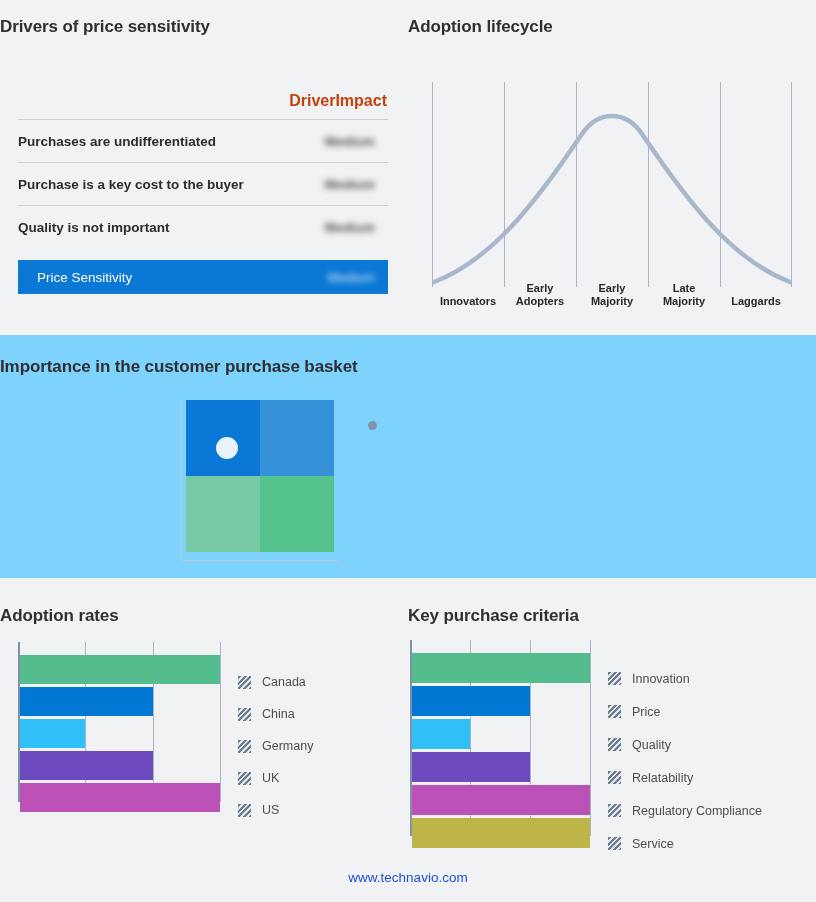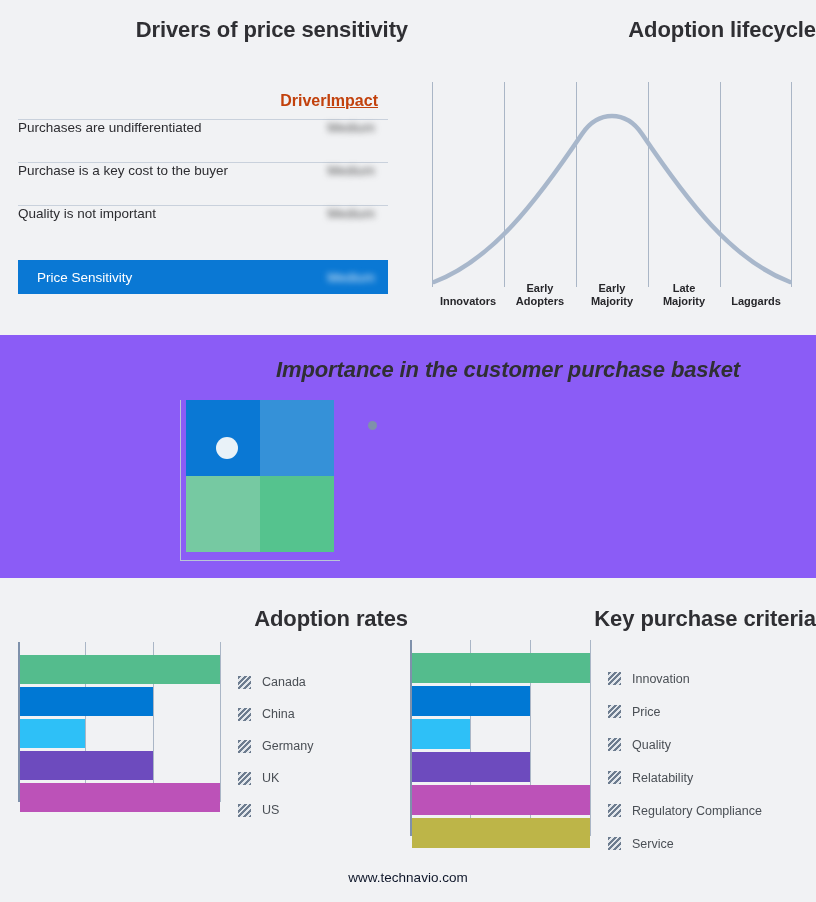--- a/index.html
+++ b/index.html
@@ -6,33 +6,33 @@
   body{
     width:816px;height:902px;
     background:#f1f2f4;
     font-family:"Liberation Sans", sans-serif;
     color:#2b2b2b;
     position:relative;
     overflow:hidden;
   }
   .panel{position:absolute;}
   .panel-title{
-    font-size:22px;font-weight:bold;color:#2f2f33;
-    text-align:right;letter-spacing:-0.1px;
+    font-size:17px;font-weight:bold;color:#2f2f33;
+    text-align:left;letter-spacing:-0.1px;
   }
 
   
   #drivers{left:0;top:0;width:408px;height:335px;background:#f1f2f4;}
   #drivers .panel-title{position:absolute;left:0;top:17px;width:408px;}
   .tbl{position:absolute;left:18px;top:92px;width:370px;}
   .tbl-head{display:flex;justify-content:flex-end;align-items:flex-end;
             padding:0 0 9px 0;font-size:16px;font-weight:bold;color:#c2410c;}
-  .tbl-head .c-impact{margin-right:10px;text-decoration:underline;}
-  .tbl-row{display:flex;justify-content:space-between;align-items:flex-start;
-           border-top:1px solid #c9d1dc;height:42px;font-size:13.5px;color:#2c2c30;}
+  .tbl-head .c-impact{margin-right:1px;}
+  .tbl-row{display:flex;justify-content:space-between;align-items:center;
+           border-top:1px solid #c9d1dc;height:42px;font-size:13.5px;color:#2c2c30;font-weight:bold;}
   .tbl-row .c-impact{margin-right:13px;}
   .blur{
     color:#4a4a4a;
     filter:blur(3.2px);
     font-size:13px;
     letter-spacing:0.2px;
     user-select:none;
   }
   .tbl-row-hl{
     margin-top:12px;background:#0a78d4;color:#ffffff;height:34px;
@@ -47,21 +47,21 @@
   .lc-plot{position:absolute;left:24px;top:82px;width:360px;height:228px;}
   .lc-grid{position:absolute;left:0;top:0;width:360px;height:205px;}
   .lc-grid span{position:absolute;top:0;width:1px;height:205px;background:#aab6c6;}
   .lc-curve{position:absolute;left:0;top:0;}
   .lc-labels{position:absolute;left:0;top:176px;width:360px;height:52px;display:flex;}
   .lc-cell{flex:1;display:flex;flex-direction:column;justify-content:flex-end;
            align-items:center;font-size:11px;font-weight:bold;color:#26262a;
            line-height:13px;text-align:center;padding-bottom:2px;}
 
   
-  #importance{left:0;top:335px;width:816px;height:243px;background:#8b5cf6;font-style:italic;}
+  #importance{left:0;top:335px;width:816px;height:243px;background:#7dd3fc;}
   #importance .panel-title{position:absolute;left:0;top:22px;width:740px;}
   .matrix-wrap{position:absolute;left:180px;top:65px;width:160px;height:165px;}
   .matrix-axis-l{position:absolute;left:0;top:0;width:1px;height:160px;background:#b9c6d6;}
   .matrix-axis-b{position:absolute;left:0;top:160px;width:160px;height:1px;background:#b9c6d6;}
   .matrix{position:absolute;left:6px;top:0;width:148px;height:152px;
           display:grid;grid-template-columns:1fr 1fr;grid-template-rows:1fr 1fr;}
   .q{position:relative;}
   .dot{position:absolute;left:30px;top:37px;width:22px;height:22px;border-radius:50%;
        background:#e9f2f8;}
   .imp-legend{position:absolute;left:368px;top:80px;width:330px;}
@@ -84,21 +84,21 @@
   .bc-legend{position:absolute;}
   .lg-item{display:flex;align-items:center;}
   .lg-sw{width:13px;height:13px;margin-right:11px;flex:none;
          background:
            repeating-linear-gradient(-45deg,#6d7c8f 0 2px,#e3e7ec 2px 4px);
   }
   .lg-label{font-size:12.5px;color:#4a4f55;}
 
   
   #footer{position:absolute;left:0;top:870px;width:816px;text-align:center;
-          font-size:13.5px;color:#0f172a;}
+          font-size:13.5px;color:#1d4ed8;}
 </style>
 </head>
 <body>
 
 <div class="panel" id="drivers">
   <div class="panel-title">Drivers of price sensitivity</div>
   <div class="tbl">
     <div class="tbl-head">
       <div class="c-driver">Driver</div>
       <div class="c-impact">Impact</div>

